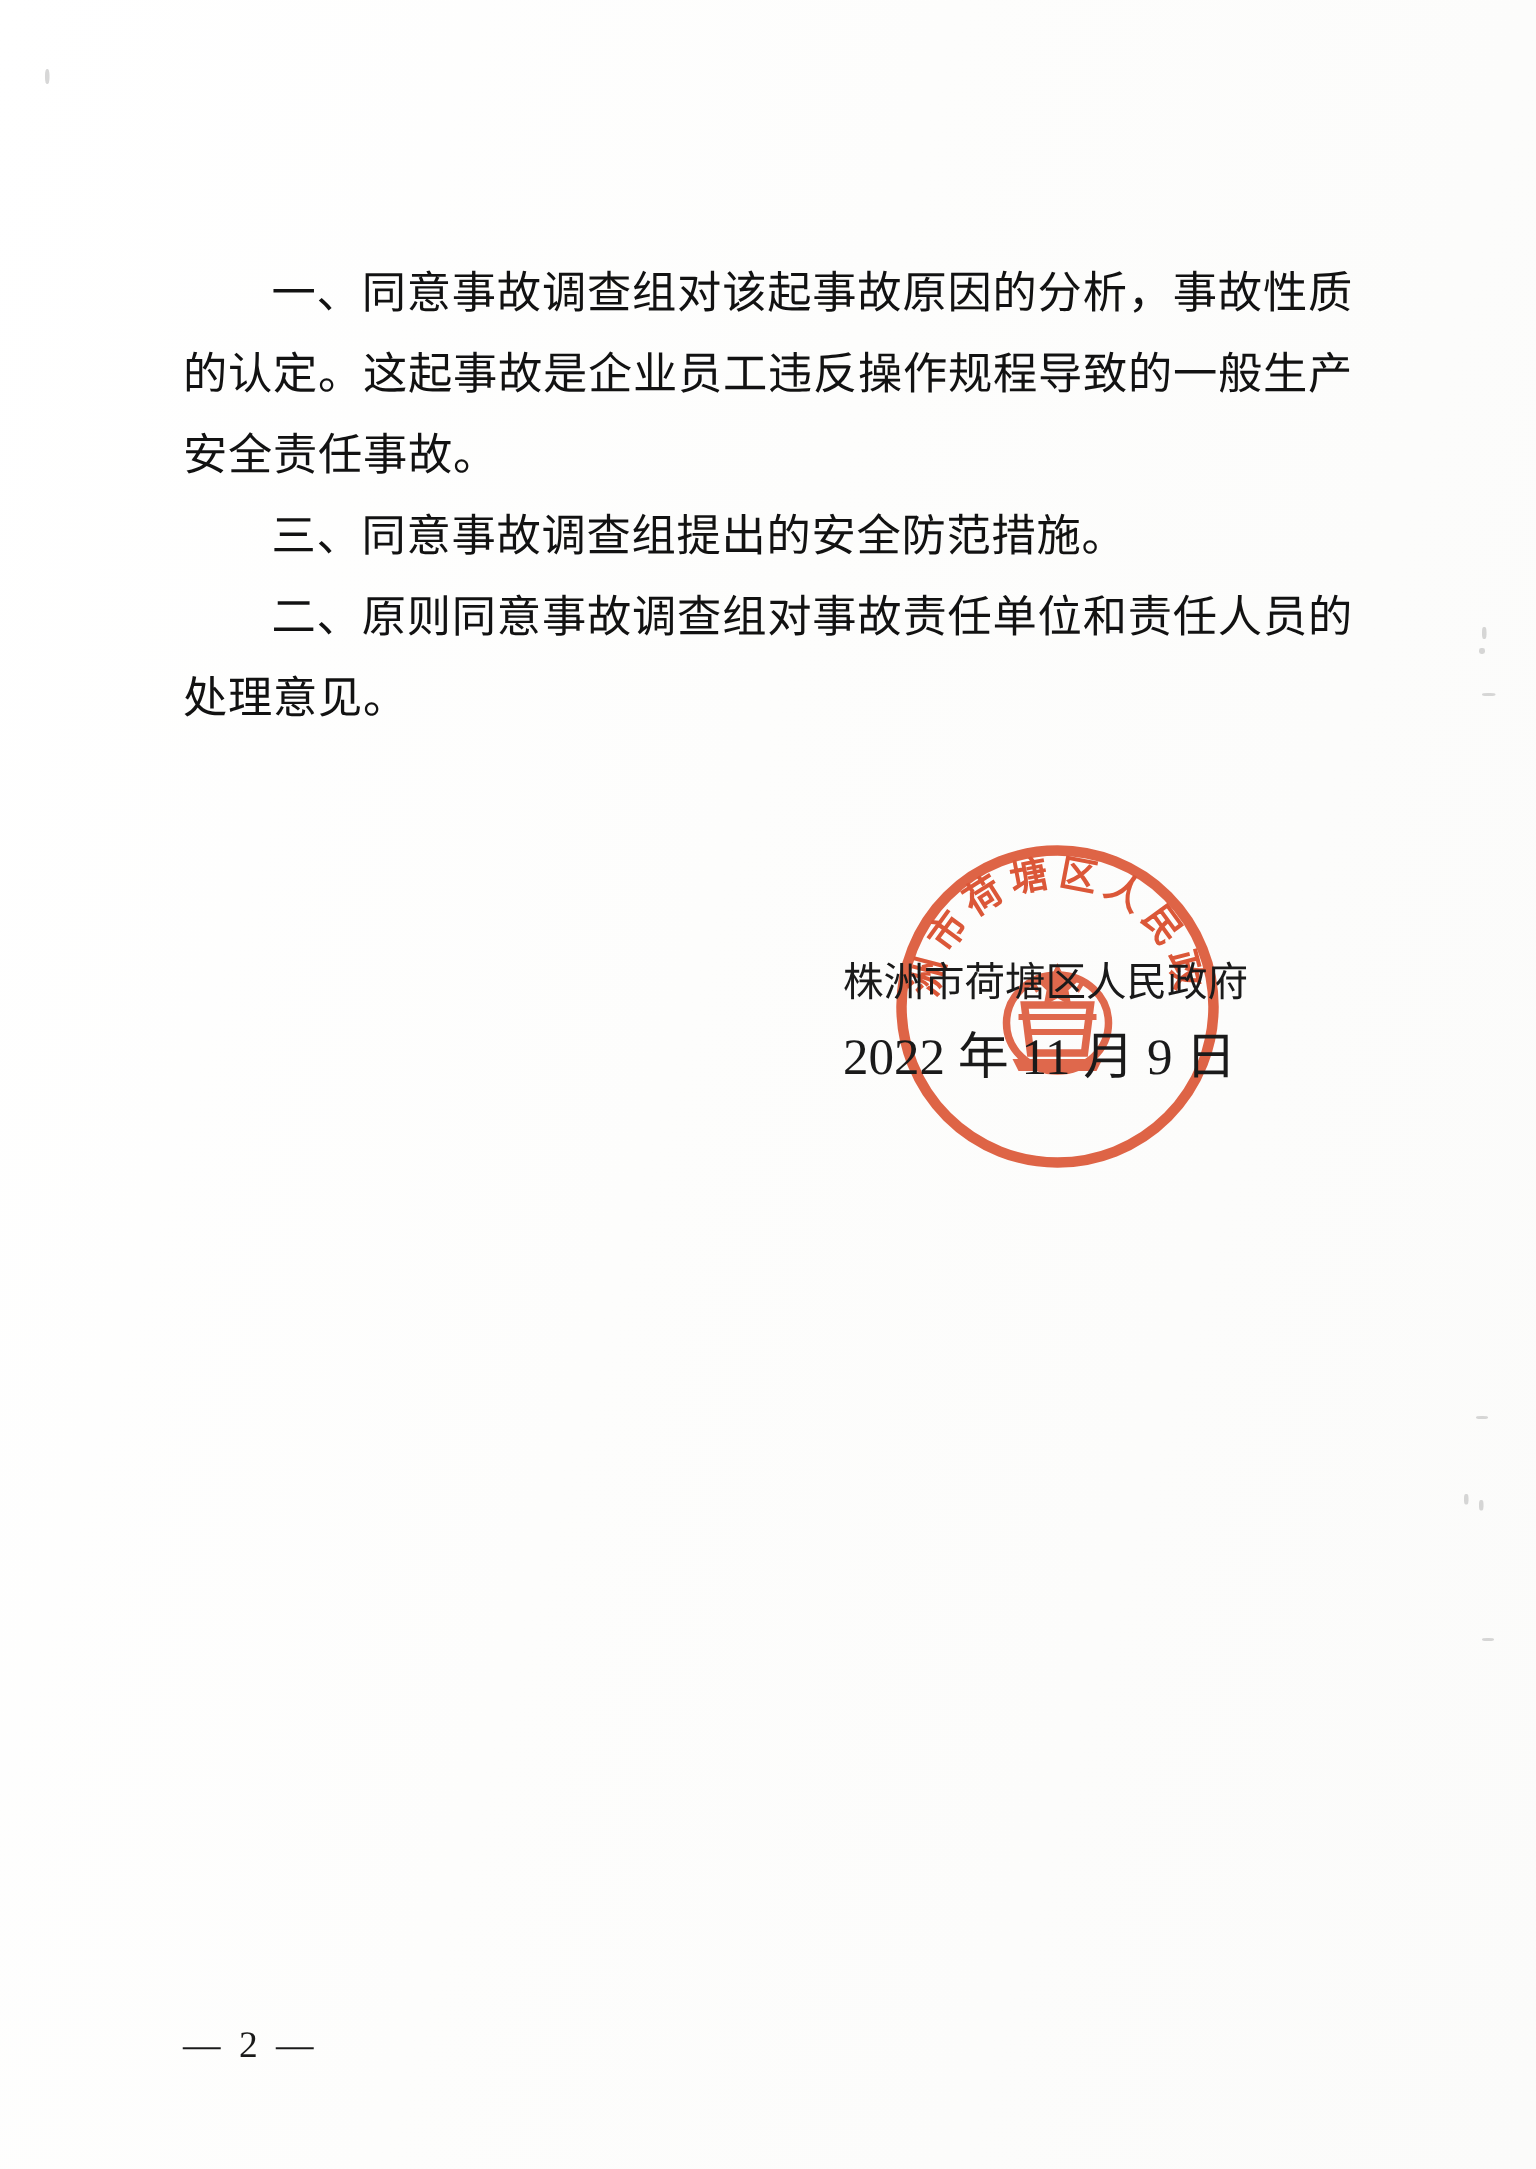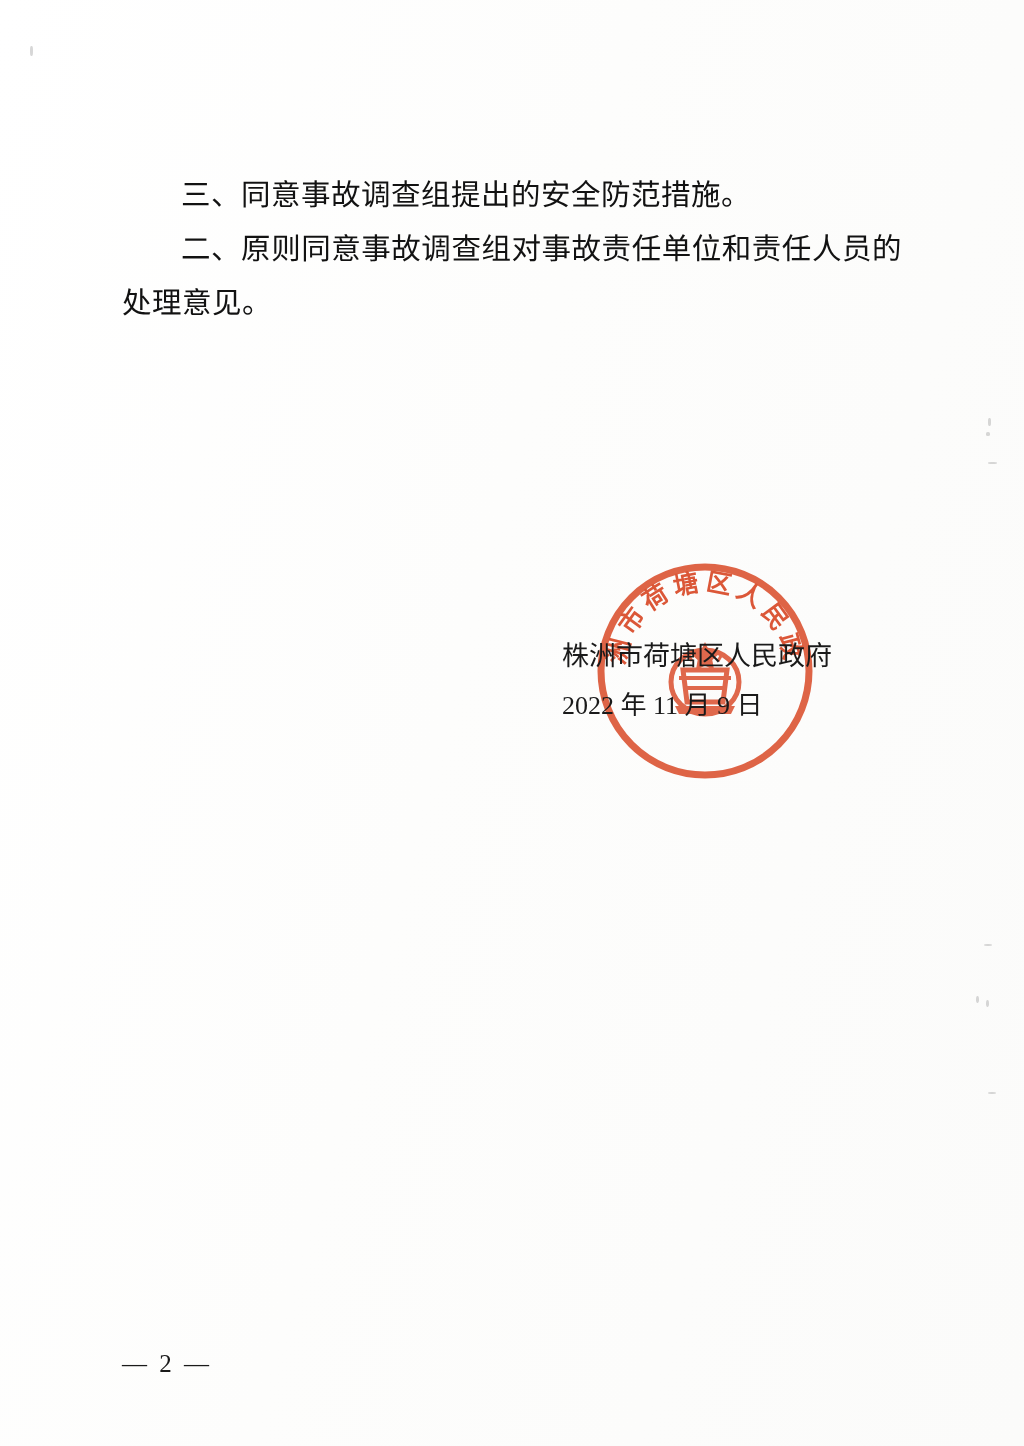--- a/index.html
+++ b/index.html
@@ -56,21 +56,21 @@
     z-index: 3;
   }
   .sig-line {
     font-size: 27px;
     line-height: 52px;
     color: #1a1a1a;
     white-space: nowrap;
     font-family: "DejaVu Serif", "Liberation Serif", serif;
   }
   .sig-date {
-    font-size: 26px;
+    font-size: 34px;
     line-height: 48px;
     color: #1a1a1a;
     white-space: nowrap;
     font-family: "Liberation Serif", "DejaVu Serif", serif;
   }
 
   
   .seal {
     position: absolute;
     left: 592px;
@@ -109,20 +109,21 @@
   .s6 { left: 986px; top: 1000px; width: 3px; height: 7px; }
   .s7 { left: 988px; top: 1092px; width: 8px; height: 2px; }
   .s8 { left: 30px; top: 46px; width: 3px; height: 10px; }
 </style>
 </head>
 <body>
 
 <div class="page">
 
   <div class="doc-body">
+    <p class="para">一、同意事故调查组对该起事故原因的分析，事故性质的认定。这起事故是企业员工违反操作规程导致的一般生产安全责任事故。</p>
     <p class="para">三、同意事故调查组提出的安全防范措施。</p>
     <p class="para">二、原则同意事故调查组对事故责任单位和责任人员的处理意见。</p>
   </div>
 
   <div class="seal">
     <svg width="226" height="226" viewBox="0 0 226 226" xmlns="http://www.w3.org/2000/svg">
       <defs>
         <path id="sealArc" d="M 33,113 A 80,80 0 1 1 193,113"></path>
       </defs>
       <circle cx="113" cy="113" r="104" fill="none" stroke="#d94a28" stroke-width="7" opacity="0.93"></circle>

